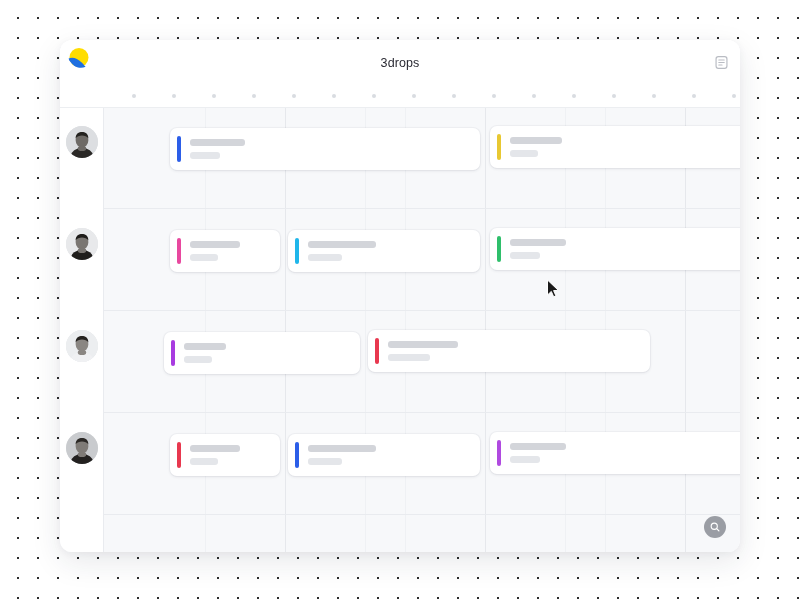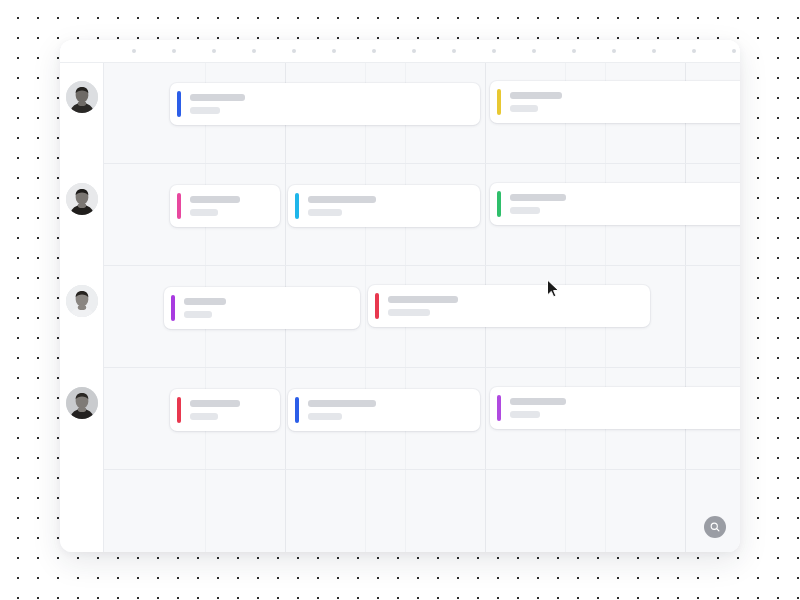--- a/index.html
+++ b/index.html
@@ -156,20 +156,40 @@
     z-index: 50;
   }
 </style>
 </head>
 <body>
 
 <div id="backdrop" style="background-color: rgb(255, 255, 255); background-image: radial-gradient(rgb(43, 43, 43) 1.1px, transparent 1.2px);">
 
   <div id="app-window">
 
+    <div id="title-bar">
+
+      <div id="app-logo">
+        <svg viewBox="0 0 28 28" width="28" height="28">
+          <circle cx="14" cy="12.5" r="9.5" fill="#FFDD00"></circle>
+          <path d="M3.6 13.6 C7.5 11.4 12.6 13.6 16.4 17.2 C18.2 19 19.6 20.6 20.6 21.8 C16.8 23.6 12.2 23 8.6 20.2 C5.8 18 4.2 15.8 3.6 13.6 Z" fill="#1F6FE0"></path>
+        </svg>
+      </div>
+
+      <div id="app-title">3drops</div>
+
+      <div id="panel-toggle-button">
+        <svg viewBox="0 0 16 16" width="15" height="15">
+          <rect x="2.2" y="1.8" width="11.6" height="12.4" rx="2.4" fill="none" stroke="#b9bcc3" stroke-width="1.25"></rect>
+          <line x1="5.1" y1="5.4" x2="10.9" y2="5.4" stroke="#b9bcc3" stroke-width="1.15" stroke-linecap="round"></line>
+          <line x1="5.1" y1="8.0" x2="10.9" y2="8.0" stroke="#b9bcc3" stroke-width="1.15" stroke-linecap="round"></line>
+          <line x1="5.1" y1="10.6" x2="8.6" y2="10.6" stroke="#b9bcc3" stroke-width="1.15" stroke-linecap="round"></line>
+        </svg>
+      </div>
+    </div>
 
     <div id="timeline-header">
         <div class="tick-dot" style="left: 72px; background: rgb(217, 220, 225);"></div>
         <div class="tick-dot" style="left: 112px; background: rgb(217, 220, 225);"></div>
         <div class="tick-dot" style="left: 152px; background: rgb(217, 220, 225);"></div>
         <div class="tick-dot" style="left: 192px; background: rgb(217, 220, 225);"></div>
         <div class="tick-dot" style="left: 232px; background: rgb(217, 220, 225);"></div>
         <div class="tick-dot" style="left: 272px; background: rgb(217, 220, 225);"></div>
         <div class="tick-dot" style="left: 312px; background: rgb(217, 220, 225);"></div>
         <div class="tick-dot" style="left: 352px; background: rgb(217, 220, 225);"></div>

